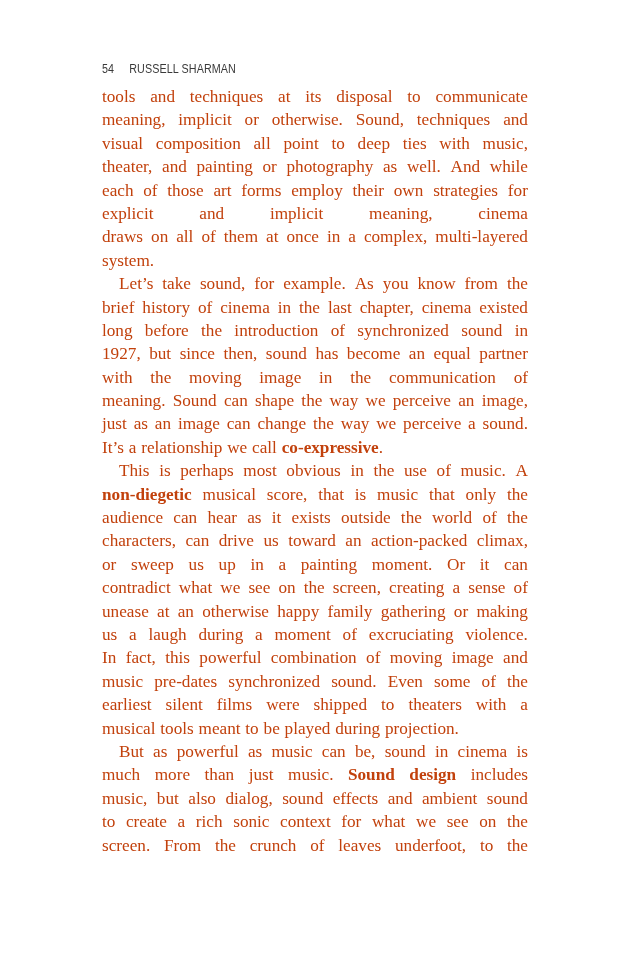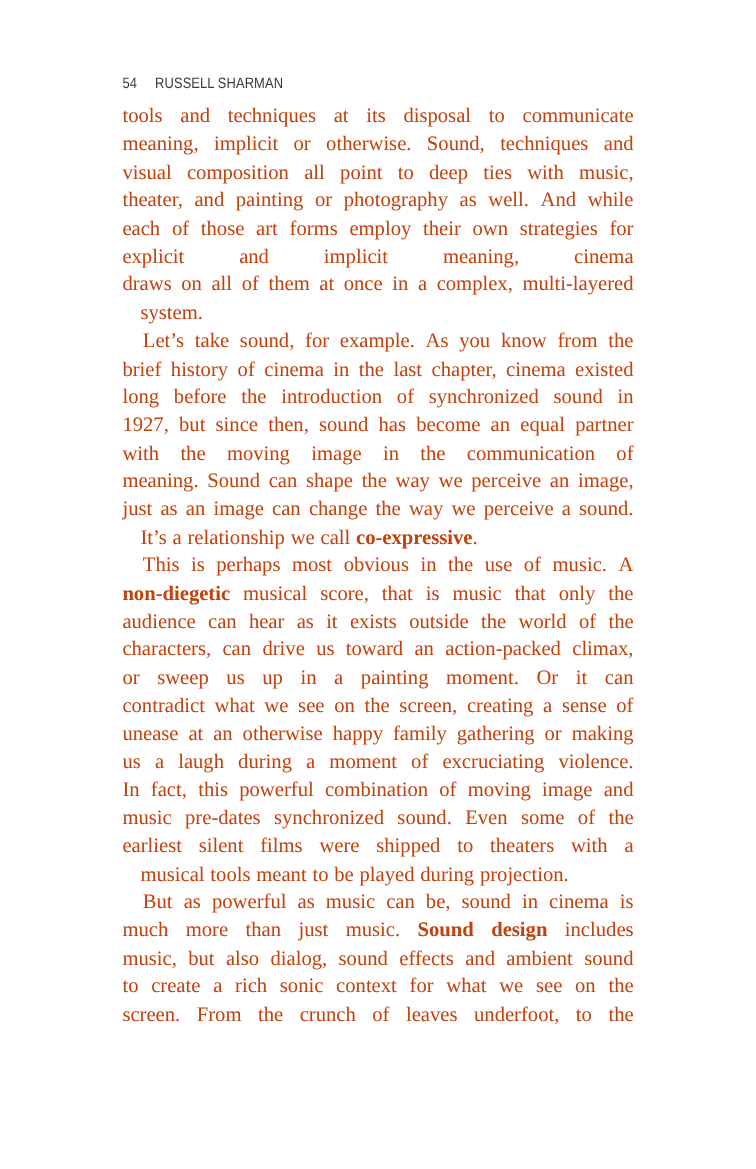--- a/index.html
+++ b/index.html
@@ -16,21 +16,21 @@
     position: absolute; left: 102px; top: 85px; width: 426px;
     font-family: "Liberation Serif", "DejaVu Serif", serif;
     font-size: 17.2px; color: #c2410c;
   }
   .line {
     display: block; height: 23.4px; line-height: 23.4px;
     text-align: justify; text-align-last: justify; white-space: nowrap;
   }
   .line > span { white-space: normal; }
   .j { display: flex; justify-content: space-between; }
-  .j.left { justify-content: flex-start; gap: 0.28em; margin-left: 15px; }
+  .j.left { justify-content: flex-start; gap: 0.28em; }
   b { font-weight: bold; }
 </style>
 </head>
 <body>
 
 <div class="header">
   <span class="pnum">54</span>
   <span>RUSSELL SHARMAN</span>
 </div>
 

